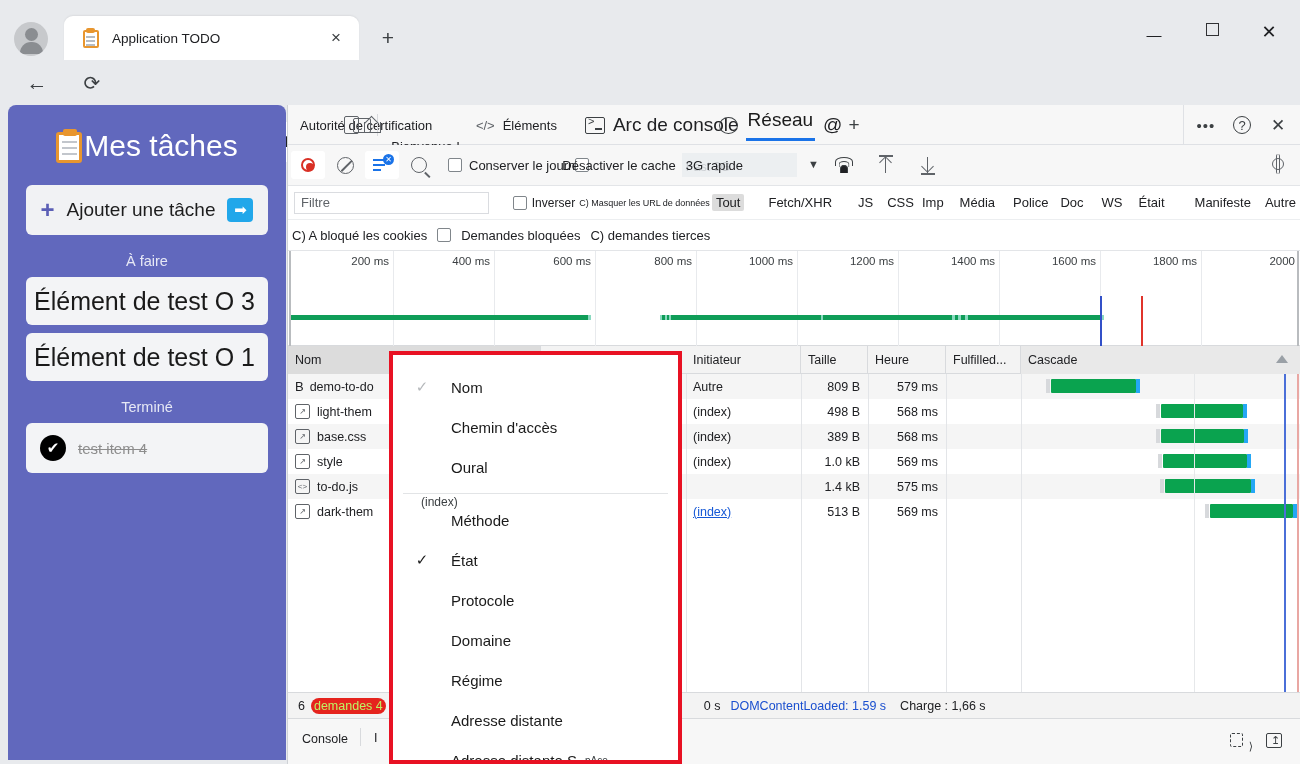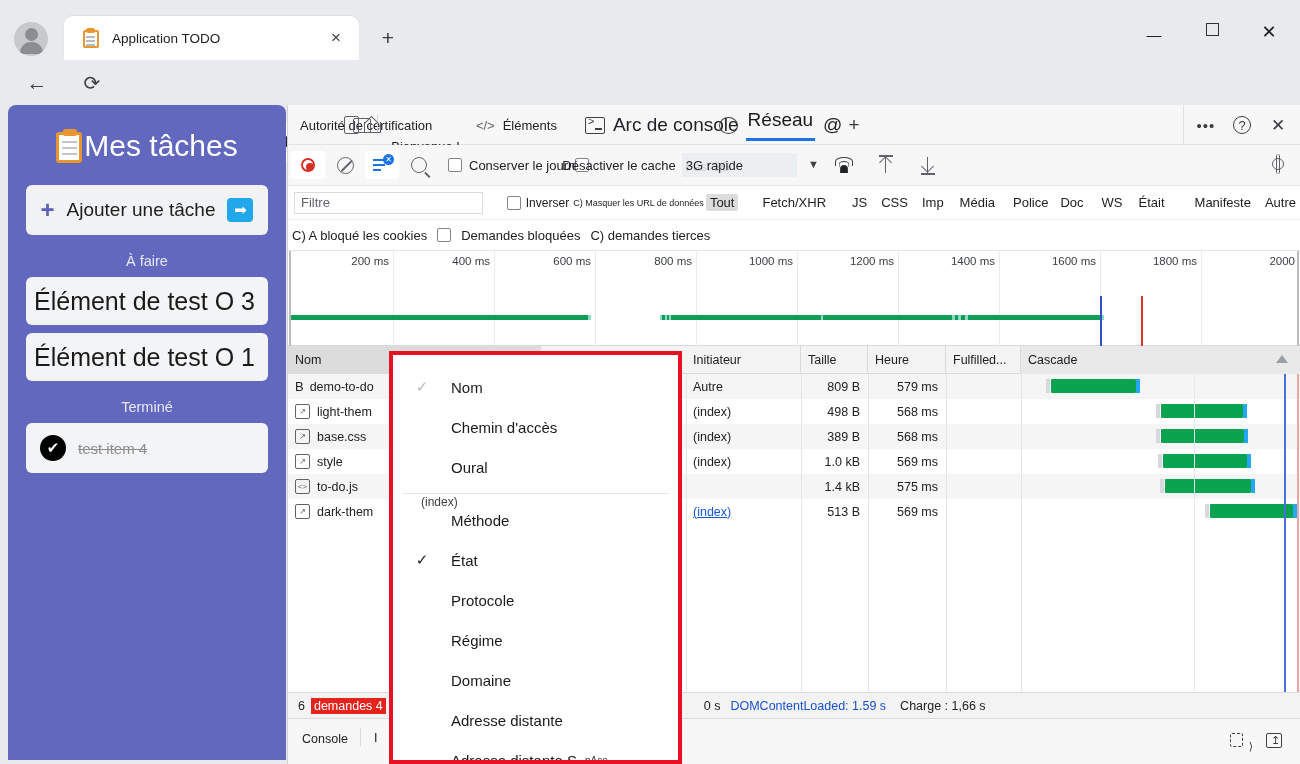--- a/index.html
+++ b/index.html
@@ -183,21 +183,21 @@
   .link-blue { color:#1558d6; text-decoration:underline; }
   .wf-bar { position:absolute; height:14px; top:5px; background:#0aa34f; border-radius:1px; }
   .wf-cap { position:absolute; width:4px; height:14px; top:5px; background:#24a7f5; }
   .wf-pre { position:absolute; width:4px; height:14px; top:5px; background:#d7d9dc; }
   .wf-gridline { position:absolute; top:0; width:1px; height:100%; background:#e6e8ea; }
   .wf-dcl { position:absolute; width:1.5px; background:#4b6fd8; }
   .wf-load { position:absolute; width:1.5px; background:#e9a7a3; }
 
   
   .net-status { position:absolute; left:0; bottom:46px; width:100%; height:26px; background:#f3f3f3; border-top:1px solid #d8dadd; display:flex; align-items:center; font-size:12.5px; color:#202124; }
-  .hl-red { background:#e5231d; color:#ffffff; padding:1px 3px; }
+  .hl-red { background:#e5231d; color:#bef264; padding:1px 3px;border-radius:8px; }
   .blue-txt { color:#1a4fcf; }
   .console-drawer { position:absolute; left:0; bottom:0; width:100%; height:46px; background:#f7f7f7; border-top:1px solid #d8dadd; }
   .cd-tab { position:absolute; left:14px; top:13px; font-size:12.5px; color:#202124; cursor:pointer; }
   .cd-sep { position:absolute; left:72px; top:9px; width:1px; height:18px; background:#d8dadd; }
   .cd-i { position:absolute; left:86px; top:12px; font-size:12.5px; color:#202124; }
   .cd-btn { position:absolute; top:11px; width:26px; height:22px; cursor:pointer; }
   .cd-b1 { right:46px; }
   .cd-b2 { right:10px; }
   .cd-b1 .sh { position:absolute; left:2px; top:3px; width:13px; height:14px; border:1.5px solid #3c4043; border-radius:2px; border-style:dashed; }
   .cd-b1 .ar { position:absolute; right:1px; top:10px; font-size:11px; color:#3c4043; }
@@ -376,21 +376,21 @@
 
     <div class="filter-bar">
       <input class="filter-input" placeholder="Filtre" style="">
       <span class="cbox" style="margin-left:24px;"></span>
       <span class="tiny" style="font-size:12px;margin-left:5px;">Inverser</span>
       <span class="tiny" style="margin-left:4px;">C) Masquer les URL de données</span>
       <span class="ftype sel" style="margin-left:2px;">Tout</span>
       <span class="ftype" style="margin-left:20px;">Fetch/XHR</span>
       <span class="ftype" style="margin-left:18px;">JS</span>
       <span class="ftype" style="margin-left:6px;">CSS</span>
-      <span class="ftype" style="margin-left:6px;">Imp</span>
+      <span class="ftype" style="">Imp</span>
       <span class="ftype" style="margin-left:8px;">Média</span>
       <span class="ftype" style="margin-left:10px;">Police</span>
       <span class="ftype" style="margin-left:4px;">Doc</span>
       <span class="ftype" style="margin-left:10px;">WS</span>
       <span class="ftype" style="margin-left:8px;">Était</span>
       <span class="ftype" style="margin-left:22px;">Manifeste</span>
       <span class="ftype" style="margin-left:6px;">Autre</span>
     </div>
 
     <div class="filter-bar2">
@@ -587,25 +587,25 @@
       <div class="ctx-item">
         <span class="ctx-check" style="color:#1a1a1a;">✓</span>
         <span>État</span>
       </div>
       <div class="ctx-item">
         <span class="ctx-check"></span>
         <span>Protocole</span>
       </div>
       <div class="ctx-item">
         <span class="ctx-check"></span>
+        <span>Domaine</span>
+      </div>
+      <div class="ctx-item">
+        <span class="ctx-check"></span>
         <span>Régime</span>
-      </div>
-      <div class="ctx-item">
-        <span class="ctx-check"></span>
-        <span>Domaine</span>
       </div>
       <div class="ctx-item">
         <span class="ctx-check"></span>
         <span>Adresse distante</span>
       </div>
       <div class="ctx-item">
         <span class="ctx-check"></span>
         <span>Adresse distante S</span>
         <span class="ctx-sub" style="margin-left:8px;">pAce</span>
       </div>

